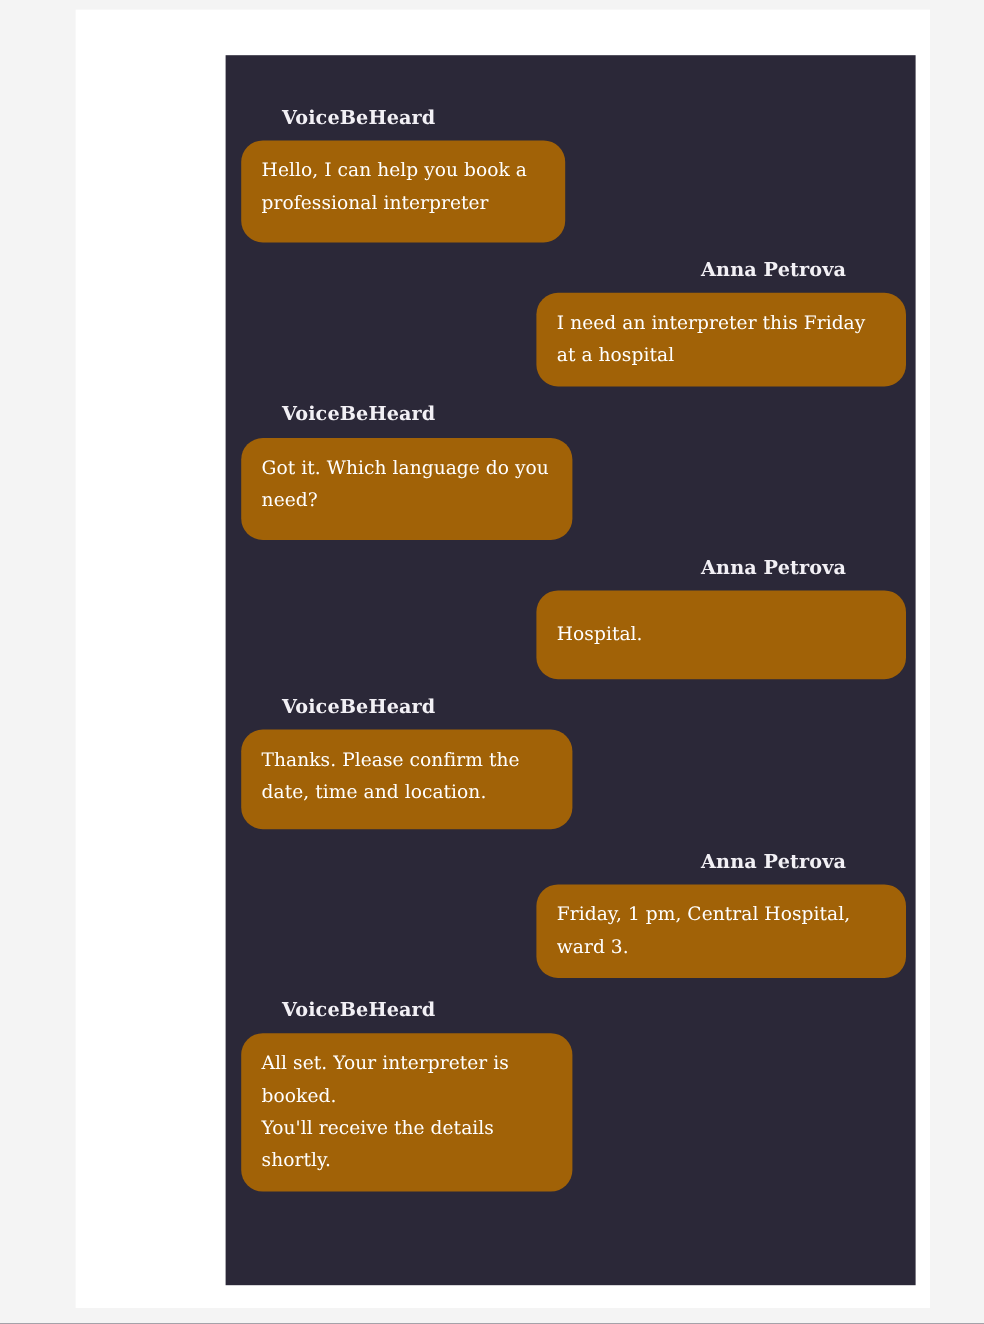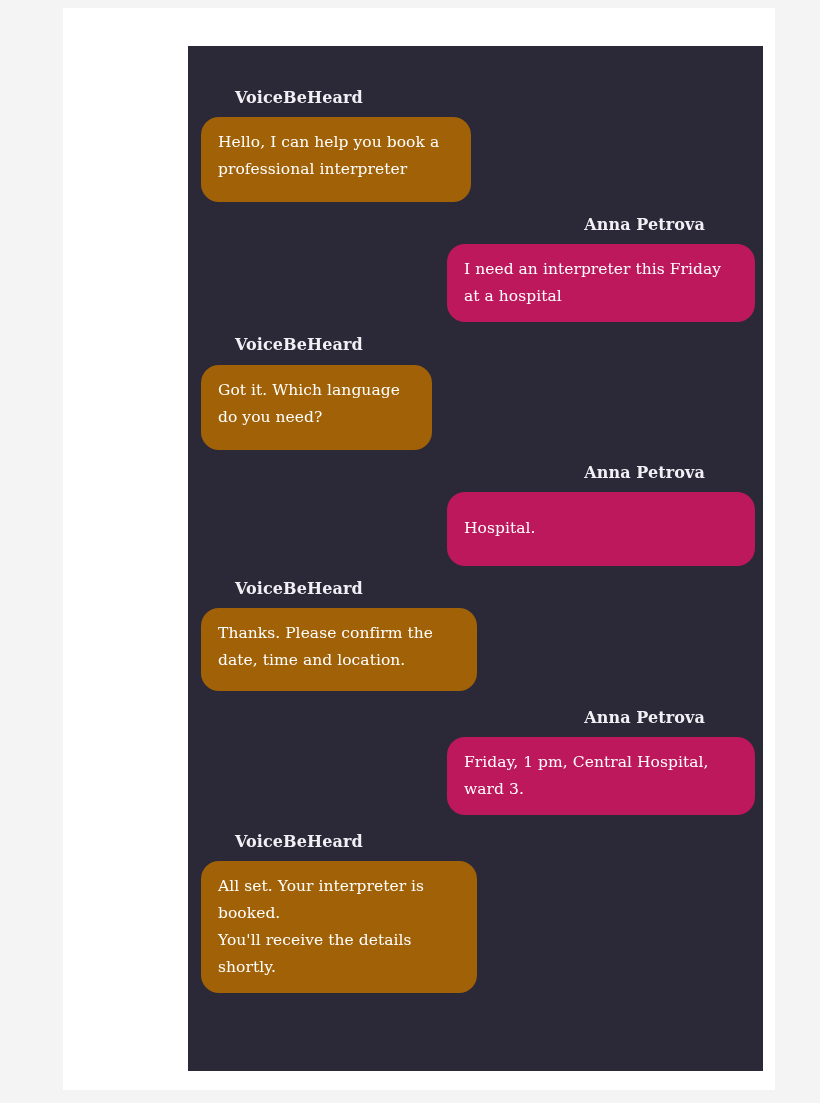--- a/index.html
+++ b/index.html
@@ -90,36 +90,36 @@
 
   
   .msg.right {
     text-align: right;
   }
   .msg.right .msg-sender {
     margin-right: 58px;
     display: inline-block;
   }
   .msg.right .bubble {
-    background: #be185d;
+    background: #a16207;
     margin-left: auto;
     margin-right: 8px;
     text-align: left;
     display: block;
   }
 
   
   .m0 .msg-sender { margin-top: 42px; }
   .m0 .bubble     { margin-top: 10px;  width: 270px; min-height: 85px; }
 
   .m1 .msg-sender { margin-top: 13px; }
   .m1 .bubble     { margin-top: 10px;  width: 308px; min-height: 74px; }
 
   .m2 .msg-sender { margin-top: 13px; }
-  .m2 .bubble     { margin-top: 10px;  width: 231px; min-height: 85px; }
+  .m2 .bubble     { margin-top: 10px;  width: 276px; min-height: 85px; }
 
   .m3 .msg-sender { margin-top: 13px; }
   .m3 .bubble     { margin-top: 10px;  width: 308px; min-height: 74px; padding-top: 23px; }
 
   .m4 .msg-sender { margin-top: 13px; }
   .m4 .bubble     { margin-top: 10px;  width: 276px; min-height: 83px; }
 
   .m5 .msg-sender { margin-top: 17px; }
   .m5 .bubble     { margin-top: 10px;  width: 308px; min-height: 74px; }
 

